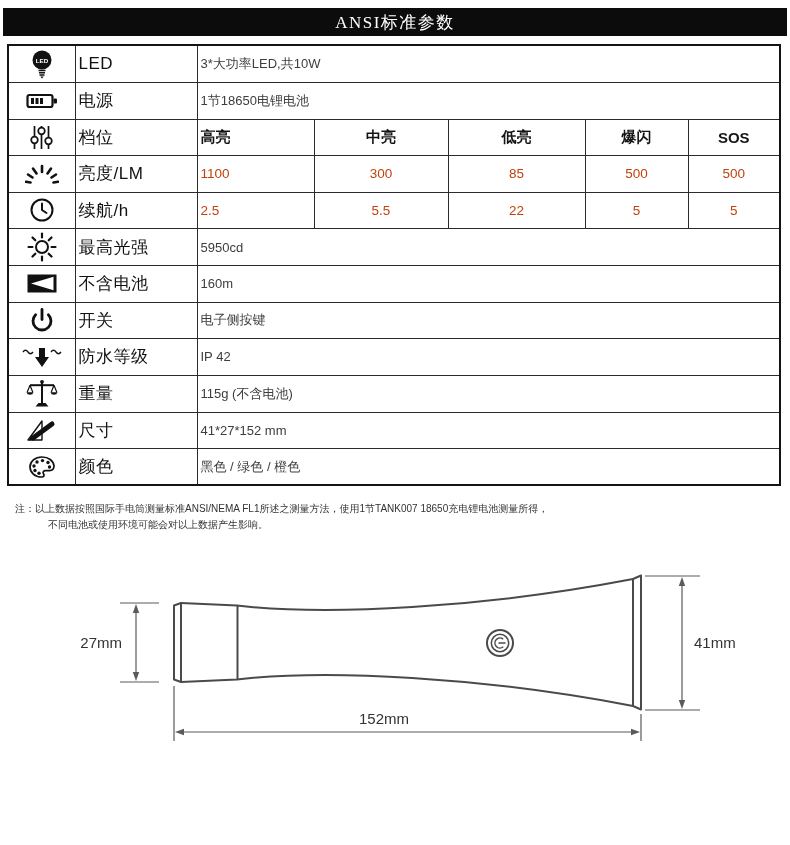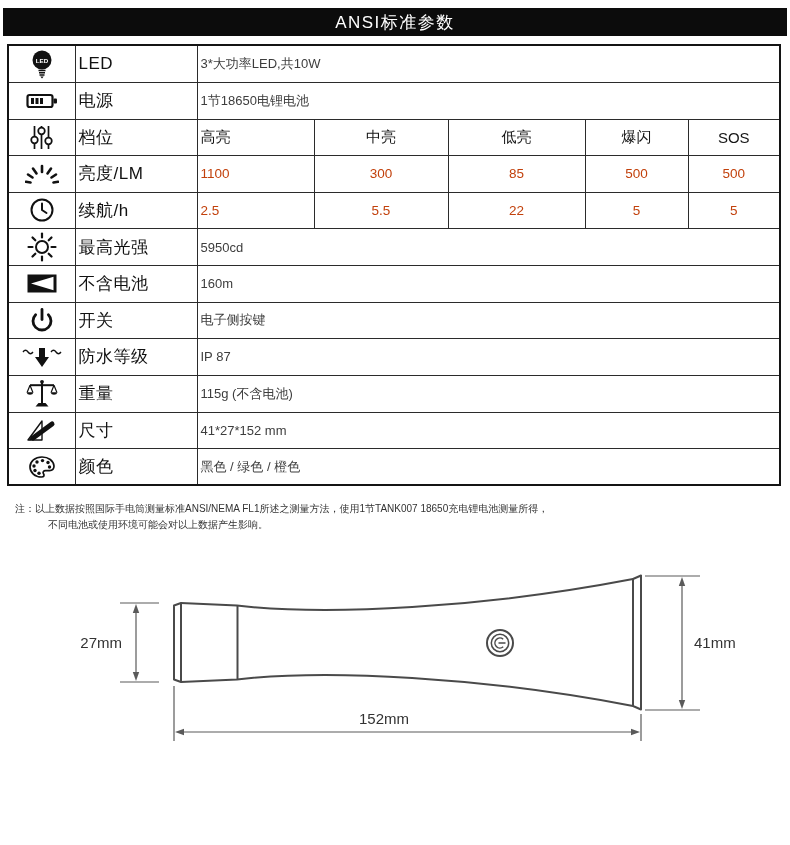--- a/index.html
+++ b/index.html
@@ -9,38 +9,38 @@
     color:#111;
   }
   .page { width:790px; height:845px; overflow:hidden; }
 
   
   .header-bar {
     margin:8px 3px 0 3px; height:28px; background:#0c0c0c;
     display:flex; align-items:center; justify-content:center;
   }
   .header-bar .title {
-    color:#ffffff; font-size:17px; font-weight:500; letter-spacing:1.5px;
+    color:#ffffff; font-size:17px; font-weight:500; letter-spacing:1.5px;font-family:Liberation Serif, serif;
   }
 
   
   table.spec {
     border-collapse:collapse; table-layout:fixed;
     margin:8px 0 0 7px;
     border:2.5px solid #141414;
   }
   table.spec td {
     border:1px solid #2b2b2b; height:36.5px; padding:3px;
     box-sizing:border-box; vertical-align:middle; overflow:hidden;
   }
   .icon-cell  { text-align:center; }
   .icon-cell svg { vertical-align:middle; }
   .label-cell { font-size:17px; font-weight:500; color:#111; padding-left:13px; letter-spacing:0.5px; }
   .value-cell { font-size:13px; color:#3d3d3d; padding-left:15px; }
-  .mode-cell  { font-size:15px; font-weight:400; color:#151515; text-align:center; }
+  .mode-cell  { font-size:15px; font-weight:700; color:#151515; text-align:center; }
   .num-cell   { font-size:13.5px; color:#c2410c; text-align:center; }
   .first-col  { text-align:left; padding-left:15px; }
 
   
   .note {
     margin:15px 0 0 15px; font-size:10px; color:#333;
     line-height:1.6; white-space:nowrap;
   }
   .note-indent { padding-left:33px; }
 
@@ -194,21 +194,21 @@
 
     <tr>
       <td class="icon-cell">
         <svg width="42" height="24" viewBox="0 0 42 24">
           <path d="M2 7 q2.5 -3.5 5 0 q2.5 3.5 5 0" fill="none" stroke="#111" stroke-width="1.3"></path>
           <path d="M30 7 q2.5 -3.5 5 0 q2.5 3.5 5 0" fill="none" stroke="#111" stroke-width="1.3"></path>
           <polygon points="18,3 24,3 24,12 28,12 21,22 14,12 18,12" fill="#111"></polygon>
         </svg>
       </td>
       <td class="label-cell">防水等级</td>
-      <td class="value-cell" colspan="5">IP 87</td>
+      <td class="value-cell" colspan="5">IP 42</td>
     </tr>
 
 
     <tr>
       <td class="icon-cell">
         <svg width="32" height="30" viewBox="0 0 32 30">
           <circle cx="16" cy="2.8" r="1.9" fill="#111"></circle>
           <line x1="16" y1="3" x2="16" y2="24.5" stroke="#111" stroke-width="2"></line>
           <line x1="4" y1="6.2" x2="28" y2="6.2" stroke="#111" stroke-width="2"></line>
           <path d="M4 6.2 L1.2 13.2 M4 6.2 L6.8 13.2" fill="none" stroke="#111" stroke-width="1.2"></path>

